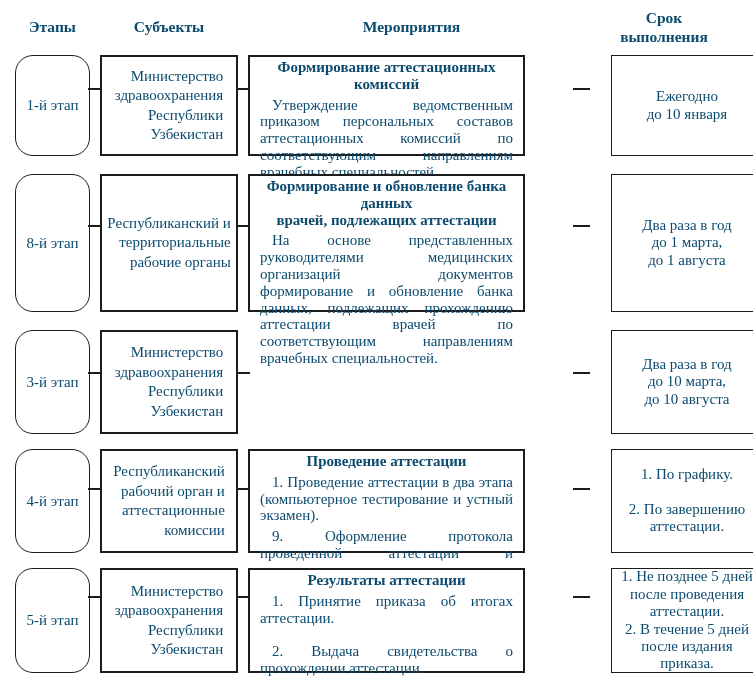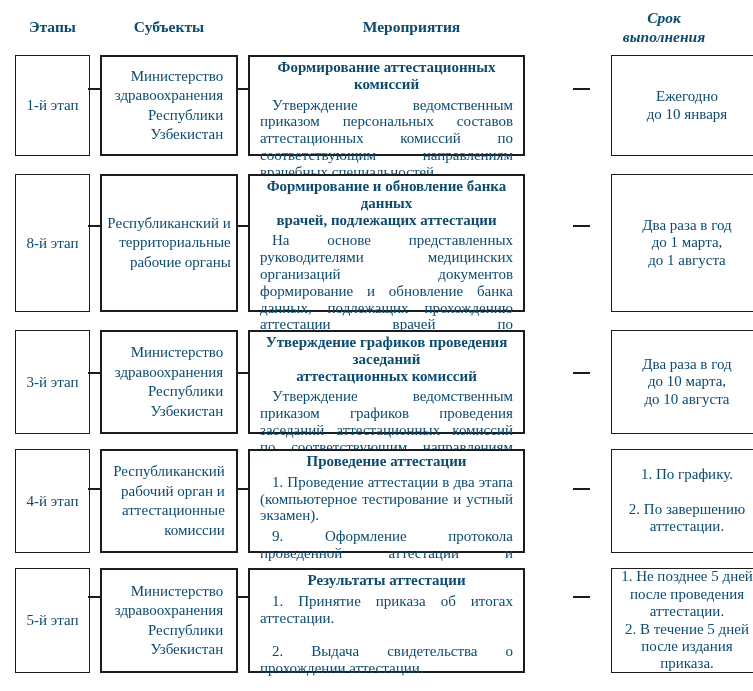--- a/index.html
+++ b/index.html
@@ -17,32 +17,32 @@
     top: 17px;
     font-weight: bold;
     font-size: 15.5px;
     line-height: 19px;
     text-align: center;
     white-space: pre-line;
   }
   #h1 { left: 15px;  width: 75px;  }
   #h2 { left: 100px; width: 138px; }
   #h3 { left: 248px; width: 327px; }
-  #h4 { left: 588px; width: 152px; top: 8px; font-style: italic; }
+  #h4 { left: 588px; width: 152px; top: 8px; }
 
   .box {
     position: absolute;
     box-sizing: border-box;
     border: 1px solid #1c1c1c;
     background: #ffffff;
   }
   .col1 {
     left: 15px; width: 75px;
     display: flex; align-items: center; justify-content: center;
-    font-size: 15px; text-align: center;
+    font-size: 15px; text-align: center; border-radius: 18px;
   }
   .col2 {
     left: 100px; width: 138px;
     border-width: 2px;
     display: flex; align-items: center; justify-content: center;
     font-size: 15px; line-height: 19.5px;
     text-align: right; white-space: pre-line;
   }
   .col3 {
     left: 248px; width: 277px;
@@ -133,26 +133,20 @@
 до 1 августа</div>
   <div class="connector c1 r2c"></div>
   <div class="connector c2 r2c"></div>
   <div class="connector c3 r2c"></div>
 
   <div class="box col1 r3">3-й этап</div>
   <div class="box col2 r3">Министерство
 здравоохранения
 Республики
 Узбекистан</div>
-  <div class="box col3 r3">
-    <div class="mero-title">Утверждение графиков проведения заседаний
-аттестационных комиссий</div>
-    <p class="mero-p">Утверждение ведомственным приказом графиков проведения заседаний аттестационных комиссий по соответствующим направлениям врачебных специальностей.</p>
-
-  </div>
   <div class="box col4 r3">Два раза в год
 до 10 марта,
 до 10 августа</div>
   <div class="connector c1 r3c"></div>
   <div class="connector c2 r3c"></div>
   <div class="connector c3 r3c"></div>
 
   <div class="box col1 r4">4-й этап</div>
   <div class="box col2 r4">Республиканский
 рабочий орган и

